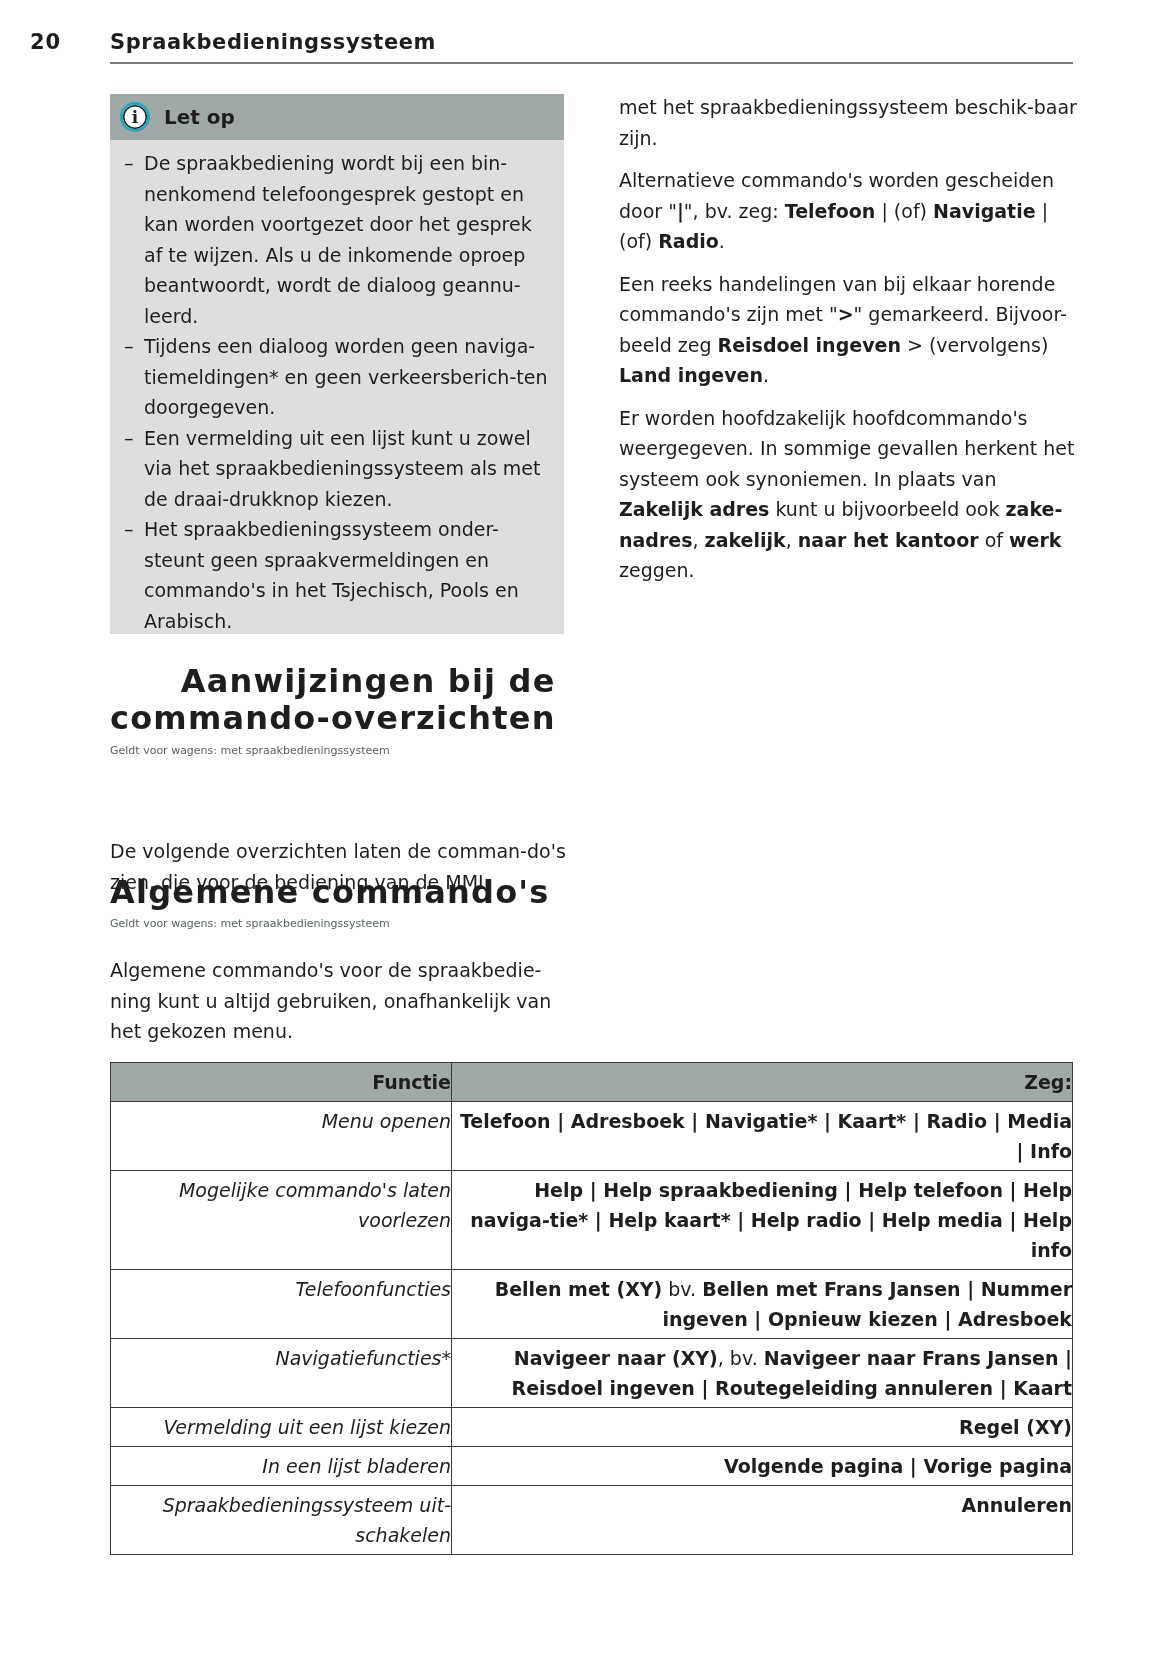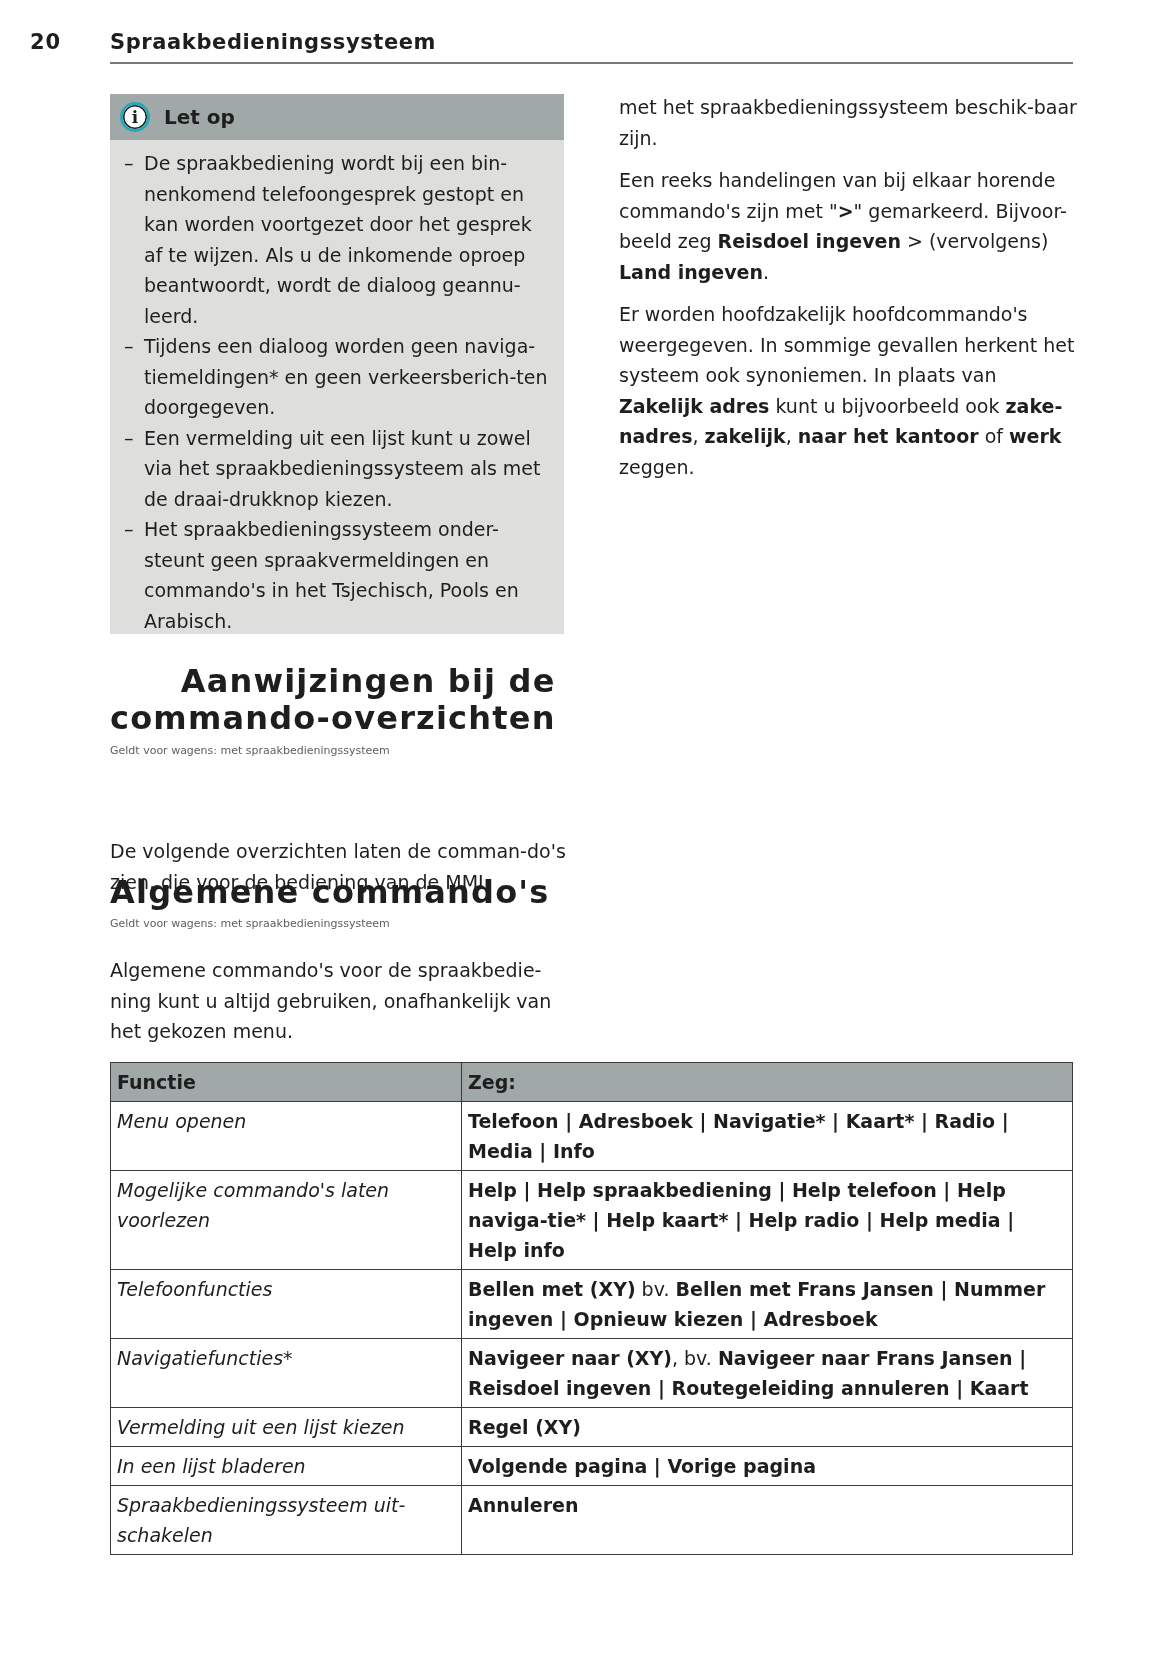--- a/index.html
+++ b/index.html
@@ -20,21 +20,21 @@
 
   .col-right { position: absolute; left: 619px; top: 92px; width: 460px; font-size: 19px; line-height: 30.5px; }
   .col-right p { margin: 0 0 12px 0; }
   b { font-weight: bold; }
 
   .h2 { position: absolute; left: 110px; font-size: 32px; font-weight: bold; letter-spacing: 1.2px; line-height: 37px; margin: 0; text-align: right; }
   .applies { position: absolute; left: 110px; font-size: 11px; color: #5b6262; }
   .body-text { position: absolute; left: 110px; width: 460px; font-size: 19px; line-height: 30.5px; margin: 0; }
 
   .cmd-table { position: absolute; left: 110px; top: 1062px; width: 963px; border-collapse: collapse; font-size: 19px; }
-  .cmd-table th, .cmd-table td { border: 1.5px solid #3a3a3a; text-align: left; vertical-align: top; padding: 4px 10px 4px 6px; line-height: 30px; }
+  .cmd-table th, .cmd-table td { border: 1.5px solid #3a3a3a; text-align: right; vertical-align: top; padding: 4px 0 4px 6px; line-height: 30px; }
   .cmd-table th { background: #a1a8a8; font-weight: bold; height: 28px; }
   .cmd-table td.func { width: 334px; font-style: italic; }
   .cmd-table td.say { font-weight: bold; }
   .cmd-table td.say .n { font-weight: normal; }
 </style>
 </head>
 <body>
 
 <div class="page-header">
   <span class="page-number">20</span>
@@ -52,20 +52,21 @@
   <ul class="note-list">
     <li><span class="dash">–</span><span>De spraakbediening wordt bij een bin-nenkomend telefoongesprek gestopt en kan worden voortgezet door het gesprek af te wijzen. Als u de inkomende oproep beantwoordt, wordt de dialoog geannu-leerd.</span></li>
     <li><span class="dash">–</span><span>Tijdens een dialoog worden geen naviga-tiemeldingen* en geen verkeersberich-ten doorgegeven.</span></li>
     <li><span class="dash">–</span><span>Een vermelding uit een lijst kunt u zowel via het spraakbedieningssysteem als met de draai-drukknop kiezen.</span></li>
     <li><span class="dash">–</span><span>Het spraakbedieningssysteem onder-steunt geen spraakvermeldingen en commando's in het Tsjechisch, Pools en Arabisch.</span></li>
   </ul>
 </div>
 
 <div class="col-right">
   <p>met het spraakbedieningssysteem beschik-baar zijn.</p>
+  <p><span>Alternatieve commando's worden gescheiden door "</span><b>|</b><span>", bv. zeg: </span><b>Telefoon</b><span> | (of) </span><b>Navigatie</b><span> | (of) </span><b>Radio</b><span>.</span></p>
   <p><span>Een reeks handelingen van bij elkaar horende commando's zijn met "</span><b>&gt;</b><span>" gemarkeerd. Bijvoor-beeld zeg </span><b>Reisdoel ingeven</b><span> &gt; (vervolgens) </span><b>Land ingeven</b><span>.</span></p>
   <p><span>Er worden hoofdzakelijk hoofdcommando's weergegeven. In sommige gevallen herkent het systeem ook synoniemen. In plaats van </span><b>Zakelijk adres</b><span> kunt u bijvoorbeeld ook </span><b>zake-nadres</b><span>, </span><b>zakelijk</b><span>, </span><b>naar het kantoor</b><span> of </span><b>werk</b><span> zeggen.</span></p>
 </div>
 
 <h2 class="h2" style="top:663px;"><span>Aanwijzingen bij de</span><br><span>commando-overzichten</span></h2>
 <div class="applies" style="top:744px;">Geldt voor wagens: met spraakbedieningssysteem</div>
 <p class="body-text" style="top:828px;margin-top:8px;">De volgende overzichten laten de comman-do's zien, die voor de bediening van de MMI</p>
 
 <h2 class="h2" style="top:874px;">Algemene commando's</h2>
 <div class="applies" style="top:917px;">Geldt voor wagens: met spraakbedieningssysteem</div>

